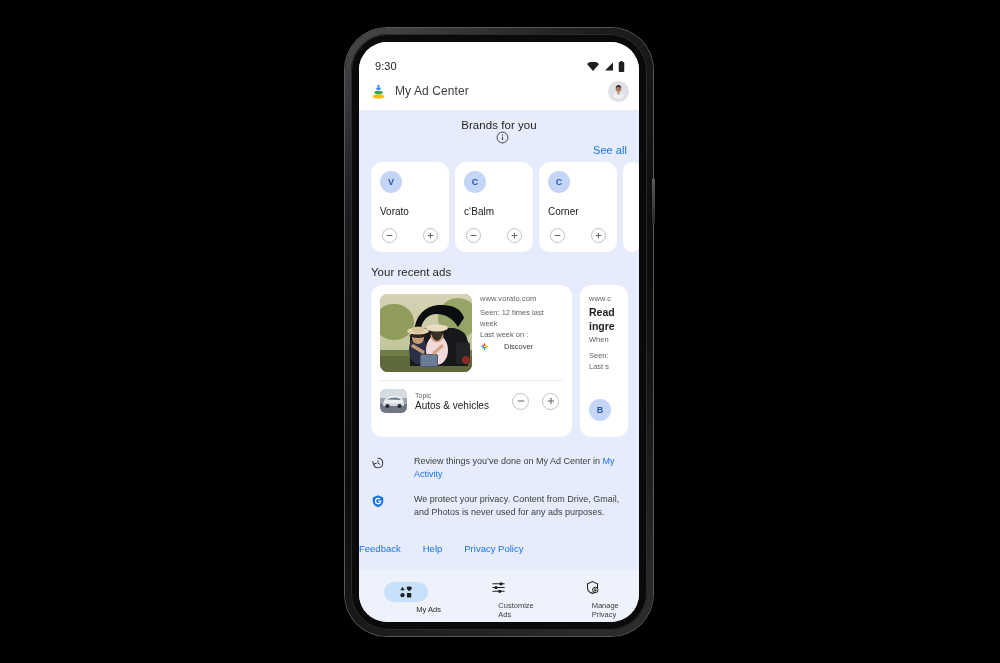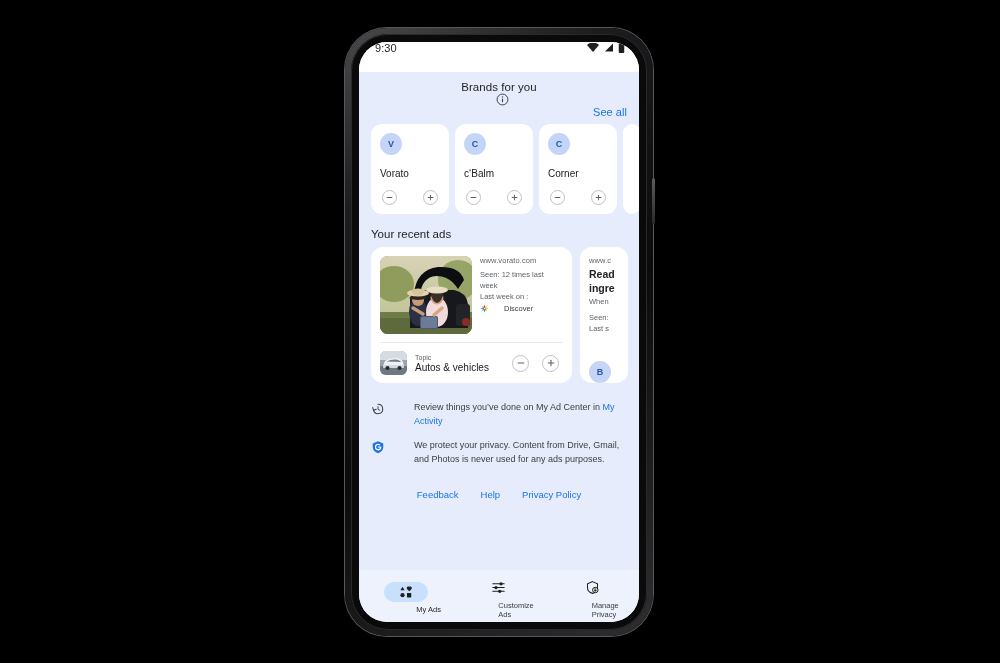--- a/index.html
+++ b/index.html
@@ -48,21 +48,21 @@
     overflow: hidden;
     display: flex;
     flex-direction: column;
   }
 
   
   .status-bar {
     height: 30px;
     background: #ffffff;
     display: flex;
-    align-items: flex-start;
+    align-items: flex-end;
     justify-content: space-between;
     padding: 0 14px 0 16px;
     flex: none;
   }
   .status-time { font-size: 11px; color: #1f1f1f; letter-spacing: .1px; }
   .status-icons { display: flex; align-items: center; gap: 4px; }
   .ic-wifi { width: 12px; height: 9px; }
   .ic-signal { width: 11px; height: 9px; }
   .ic-battery { width: 7px; height: 11px; }
 
@@ -190,42 +190,42 @@
   .topic-text { margin-left: 8px; flex: 1; }
   .topic-label { font-size: 7px; color: #5f6368; }
   .topic-name { font-size: 10px; color: #202124; margin-top: 1px; }
   .topic-actions { display: flex; gap: 13px; padding-right: 4px; }
   .circ-btn-lg {
     width: 17px; height: 17px; border-radius: 50%;
     border: 1px solid #bdc1c6;
     display: flex; align-items: center; justify-content: center;
     color: #5f6368;
   }
-  .partial-inner { padding: 9px 0 0 9px; }
+  .partial-inner { padding: 9px 0 16px 9px; }
   .partial-brand {
     width: 22px; height: 22px; border-radius: 50%;
     background: #c5d5f7;
     display: flex; align-items: center; justify-content: center;
     font-size: 9px; color: #2a56a8; font-weight: bold;
     margin-top: 26px;
   }
 
   
   .notes { padding: 18px 12px 0 12px; }
   .note { display: flex; margin-bottom: 11px; gap: 19px; }
   .note-icon { width: 14px; height: 14px; flex: none; margin-top: 1px; }
   .note-text {
     margin-left: 10px;
     font-size: 9px; color: #3c4043; line-height: 1.5;
   }
   .note-text a { color: #1a73e8; text-decoration: none; }
 
   
   .footer-links {
-    display: flex; justify-content: center; gap: 22px;
+    display: flex; justify-content: flex-start; gap: 22px;
     padding: 12px 0 16px 0;
   }
   .footer-links a {
     font-size: 9.5px; color: #1a73e8; text-decoration: none;
   }
 
   
   .bottom-nav {
     flex: none;
     height: 52px;
@@ -265,20 +265,38 @@
           <svg class="ic-signal" viewBox="0 0 20 18">
             <path d="M19 1 L19 17 L3 17 Z" fill="#1f1f1f"></path>
           </svg>
           <svg class="ic-battery" viewBox="0 0 12 20">
             <rect x="4" y="0" width="4" height="2.2" fill="#1f1f1f"></rect>
             <rect x="1" y="2" width="10" height="18" rx="1.6" fill="#1f1f1f"></rect>
           </svg>
         </div>
       </div>
 
+      <div class="app-bar">
+        <svg class="app-logo" viewBox="0 0 24 24">
+          <ellipse cx="12" cy="19" rx="8.5" ry="3.1" fill="#fbbc04"></ellipse>
+          <ellipse cx="12" cy="13.5" rx="6" ry="2.5" fill="#34a853"></ellipse>
+          <ellipse cx="12" cy="8" rx="3.4" ry="1.9" fill="#4285f4"></ellipse>
+          <circle cx="12" cy="4" r="1.7" fill="#4285f4"></circle>
+        </svg>
+        <div class="app-title">My Ad Center</div>
+        <div class="avatar">
+          <svg viewBox="0 0 24 24" width="19" height="19">
+            <circle cx="12" cy="12" r="12" fill="#dfe3e8"></circle>
+            <path d="M12 13c3.4 0 6.2 2.2 7 5.2A12 12 0 0 1 5 18.2C5.8 15.2 8.6 13 12 13z" fill="#f0f1f3"></path>
+            <circle cx="12" cy="8.6" r="3.6" fill="#a9775c"></circle>
+            <path d="M8.5 7.5c.4-2.6 2.1-3.6 3.6-3.6s3.2 1 3.5 3.6c-1.3-.8-2.2-1.5-3.5-1.5s-2.3.7-3.6 1.5z" fill="#221b18"></path>
+            <path d="M10.5 12.6h3v3.3h-3z" fill="#c08f72"></path>
+          </svg>
+        </div>
+      </div>
 
       <div class="app-body">
 
         <div class="section-head">
           <div class="section-title">Brands for you</div>
           <svg class="info-icon" viewBox="0 0 24 24">
             <circle cx="12" cy="12" r="10" fill="none" stroke="#3c4043" stroke-width="1.8"></circle>
             <circle cx="12" cy="7.2" r="1.25" fill="#3c4043"></circle>
             <rect x="11" y="10.3" width="2" height="7" rx="1" fill="#3c4043"></rect>
           </svg>

